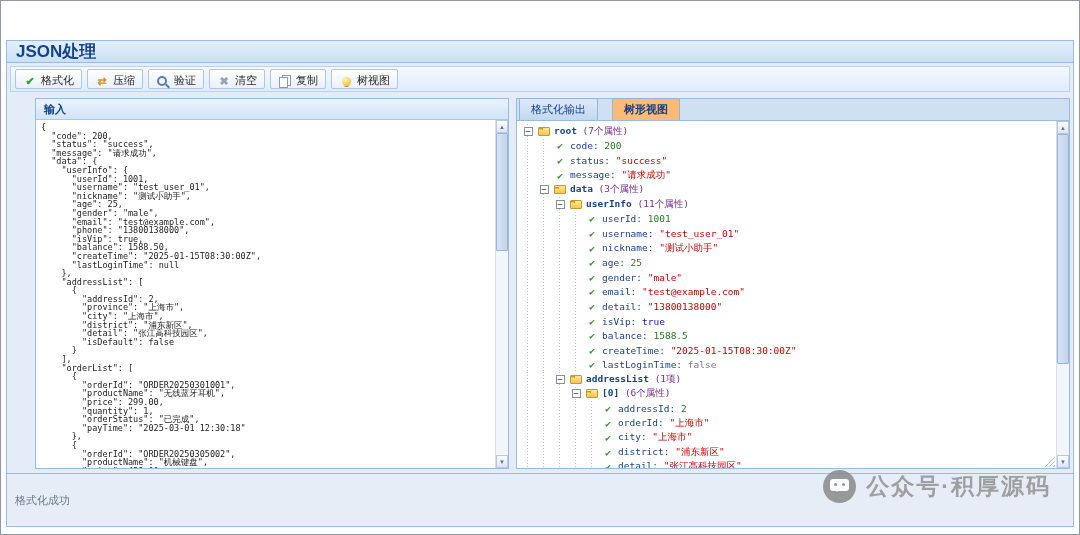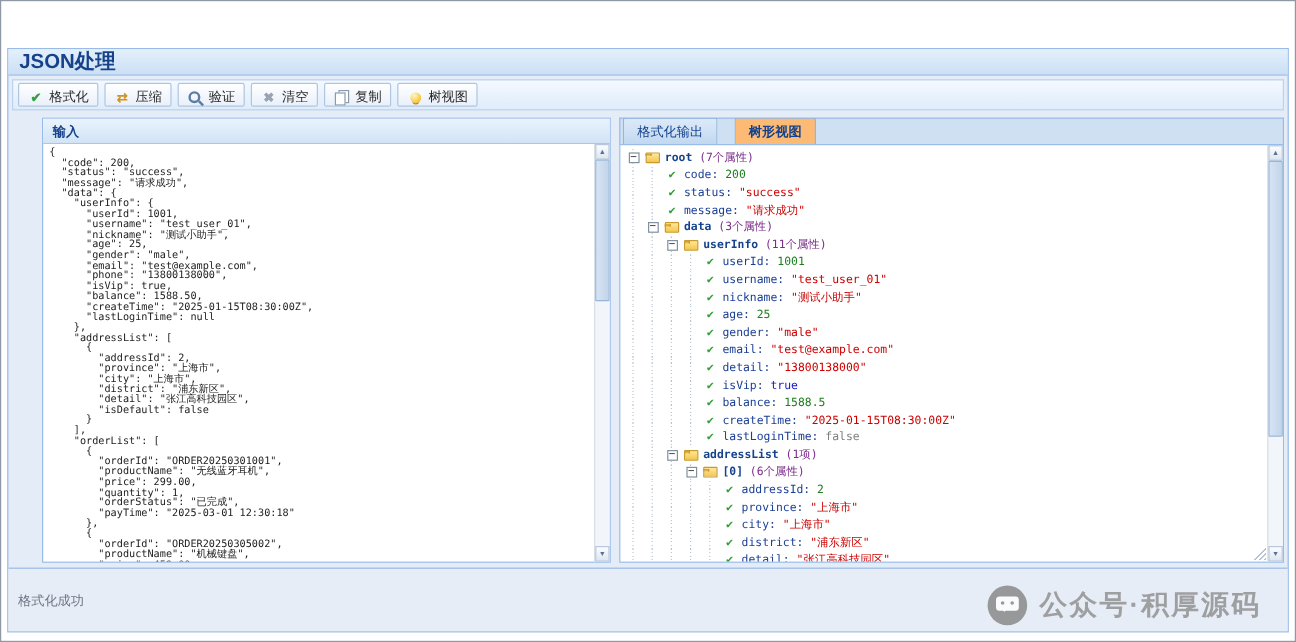--- a/index.html
+++ b/index.html
@@ -74,21 +74,21 @@
   .vscroll .arrow.up{top:0;}
   .vscroll .arrow.down{bottom:0;}
   .vscroll .thumb{position:absolute;left:0;right:0;background:linear-gradient(90deg,#d7e3f2,#c3d5eb);
                   border:1px solid #98b4d6;border-radius:1px;box-sizing:border-box;}
   .statusbar{height:22px;flex:none;border-top:1px solid #99bbe8;background:#e7edf6;display:flex;align-items:center;
              padding:15px 8px;color:#6b7787;font-size:11px;}
   .grip{position:absolute;right:14px;bottom:1px;width:11px;height:11px;
         background:repeating-linear-gradient(135deg,transparent 0 2px,#b4c2d3 2px 3px);
         clip-path:polygon(100% 0,100% 100%,0 100%);}
   
-  .watermark{position:absolute;right:28px;top:487px;display:flex;align-items:center;gap:10px;opacity:.82;z-index:9;pointer-events:none;}
+  .watermark{position:absolute;right:28px;top:469px;display:flex;align-items:center;gap:10px;opacity:.82;z-index:9;pointer-events:none;}
   .wm-icon{width:33px;height:33px;border-radius:50%;background:#868686;position:relative;flex:none;}
   .wm-bubble{position:absolute;left:7px;top:9px;width:19px;height:12px;background:#fff;border-radius:3px;}
   .wm-bubble::before{content:"";position:absolute;left:4px;top:4px;width:3px;height:3px;border-radius:50%;
                      background:#868686;box-shadow:8px 0 0 #868686;}
   .wm-bubble::after{content:"";position:absolute;left:4px;bottom:-4px;border:3px solid transparent;border-top:4px solid #fff;}
   .wm-text{font-size:23px;color:#8f8f8f;font-weight:bold;letter-spacing:2px;}
 </style>
 </head>
 <body>
 
@@ -350,21 +350,21 @@
                 <span class="icell check-icon">✔</span>
                 <span class="tlabel"><span class="tkey">addressId: </span><span class="tval number">2</span></span>
               </div>
               <div class="tree-row">
                 <span class="gcell"></span>
                 <span class="gcell"></span>
                 <span class="gcell"></span>
                 <span class="gcell"></span>
                 <span class="gcell"></span>
                 <span class="icell check-icon">✔</span>
-                <span class="tlabel"><span class="tkey">province: </span><span class="tval string">"上海市"</span></span>
+                <span class="tlabel"><span class="tkey">orderId: </span><span class="tval string">"上海市"</span></span>
               </div>
               <div class="tree-row">
                 <span class="gcell"></span>
                 <span class="gcell"></span>
                 <span class="gcell"></span>
                 <span class="gcell"></span>
                 <span class="gcell"></span>
                 <span class="icell check-icon">✔</span>
                 <span class="tlabel"><span class="tkey">city: </span><span class="tval string">"上海市"</span></span>
               </div>

